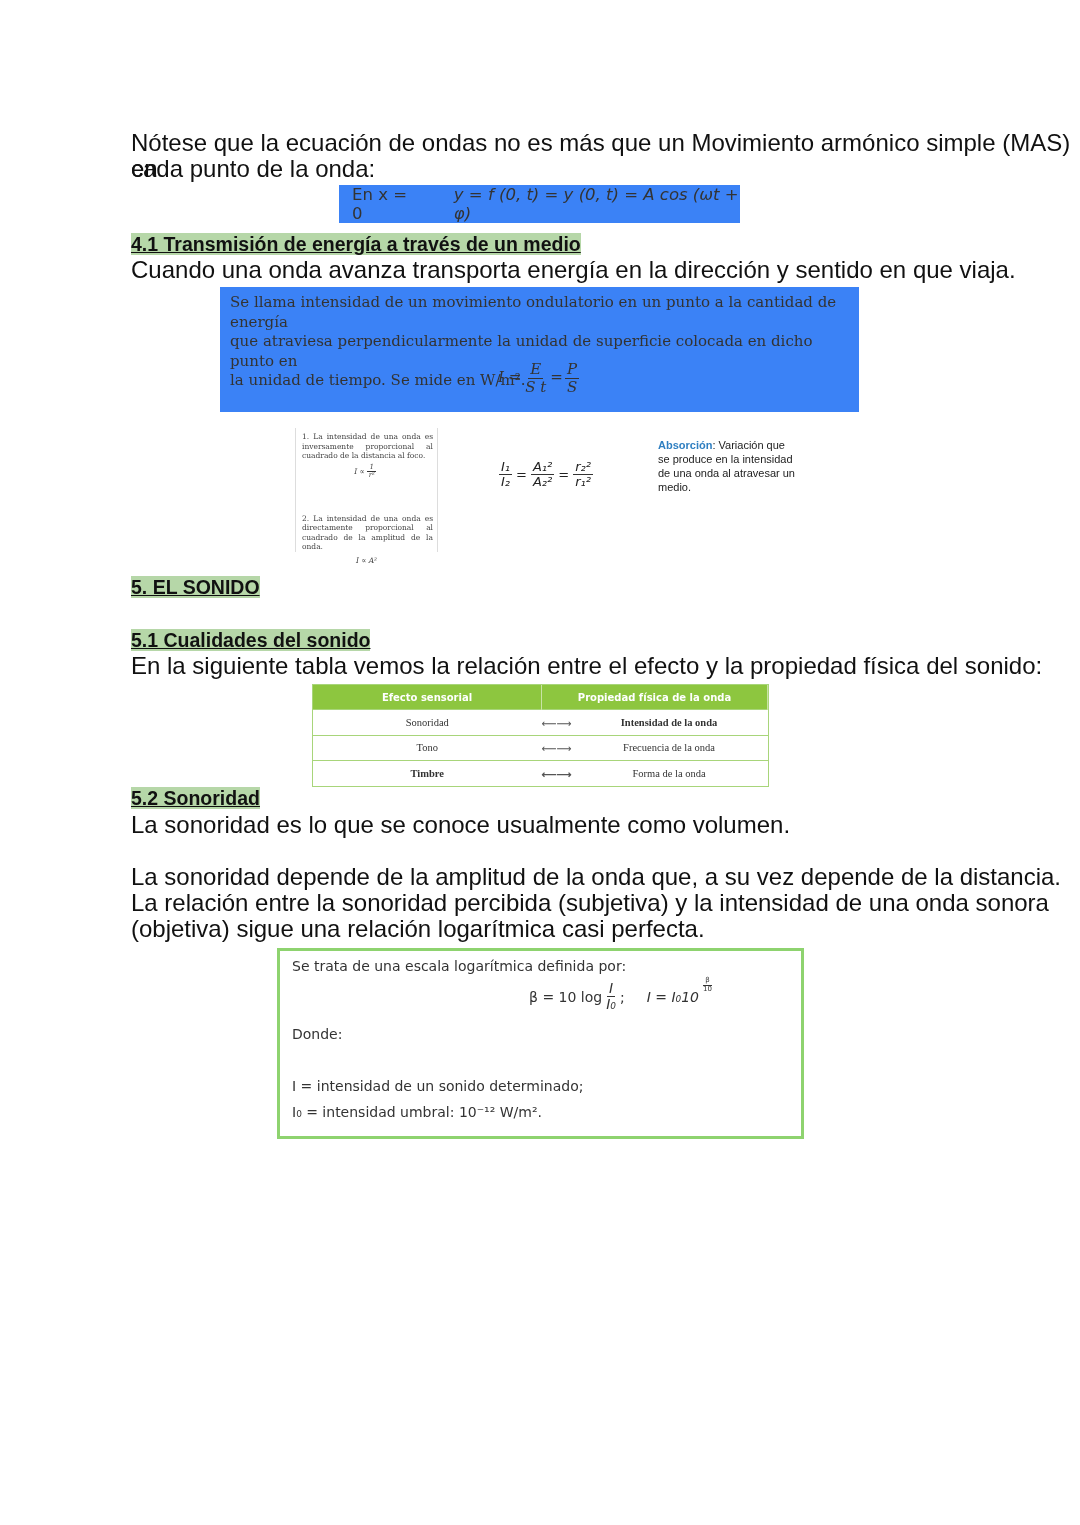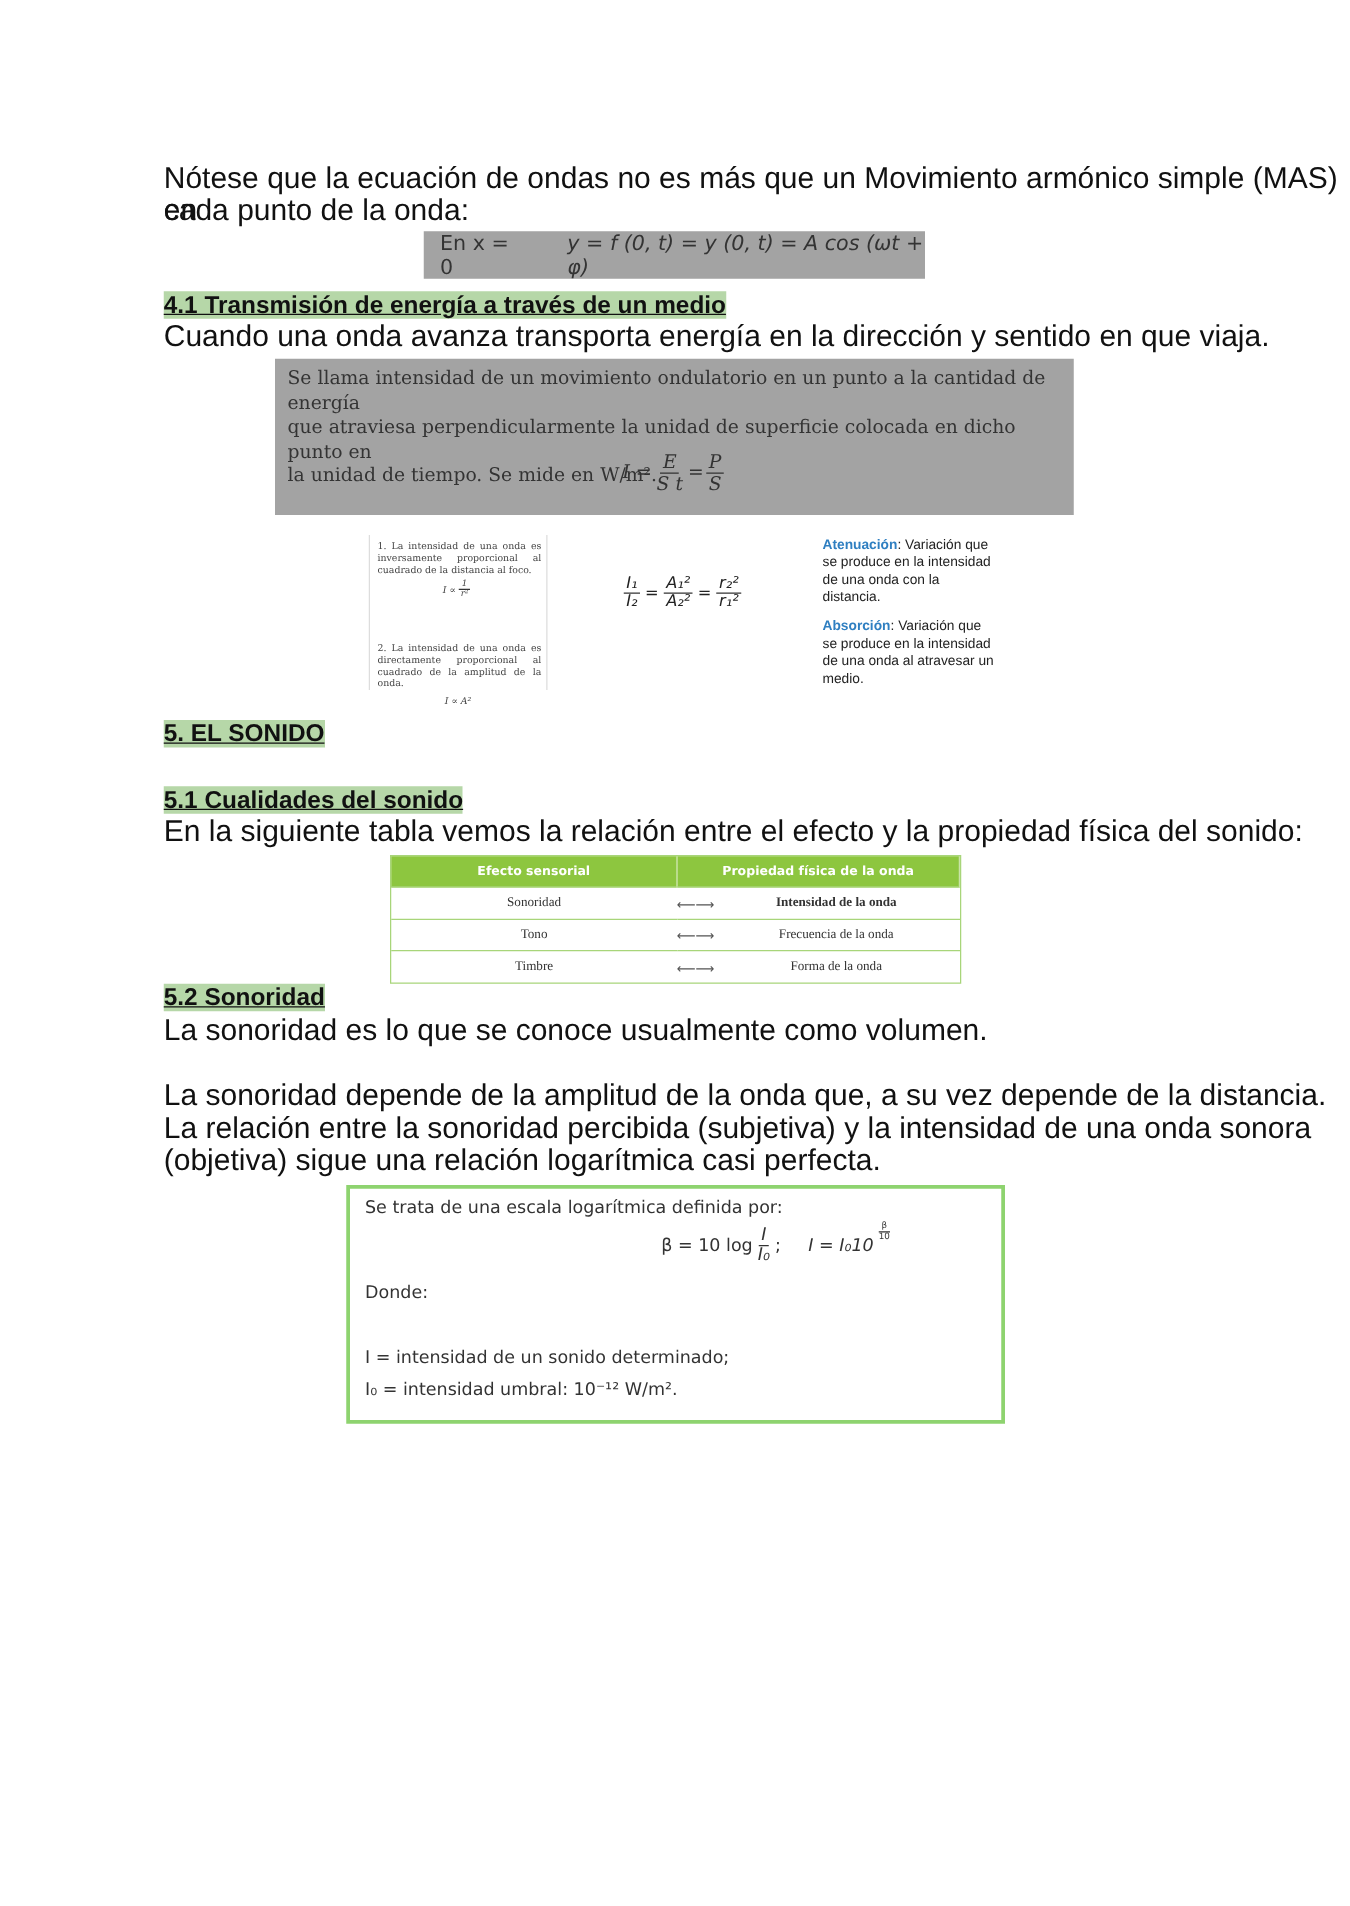--- a/index.html
+++ b/index.html
@@ -2,21 +2,21 @@
 <html><head>
 <meta charset="utf-8">
 <style>
   html,body{margin:0;padding:0;background:#fff;}
   body{width:1080px;height:1525px;position:relative;overflow:hidden;font-family:"Liberation Sans",sans-serif;color:#111;}
   .abs{position:absolute;}
   .p{font-size:24px;line-height:26px;margin:0;}
   .heading{font-size:19.5px;font-weight:bold;text-decoration:underline;background:#b6d7a8;display:inline-block;line-height:22px;}
   .serif{font-family:"DejaVu Serif","Liberation Serif",serif;}
   .sans2{font-family:"DejaVu Sans","Liberation Sans",sans-serif;}
-  .eqbox{background:#a3a3a3;color:#333;}
+  .eqbox{background:#3b82f6;color:#333;}
   .frac{display:inline-flex;flex-direction:column;align-items:center;vertical-align:middle;margin:0 2px;}
   .frac .num{border-bottom:1px solid #333;padding:0 2px;line-height:1.1;}
   .frac .den{line-height:1.1;padding:0 2px;}
   table.q{border-collapse:collapse;width:455px;font-family:"Liberation Serif",serif;font-size:10.5px;color:#333;}
   table.q th{background:#8dc63f;color:#fff;font-family:"DejaVu Sans",sans-serif;font-weight:bold;font-size:10px;height:22px;border-right:1px solid #c9e3a6;}
   table.q td{height:22.5px;border-top:1.5px solid #a8d57a;text-align:center;}
   .blue{color:#2f7fc1;font-weight:bold;}
 </style>
 </head>
 <body>
@@ -75,21 +75,20 @@
       <span class="den">A₂²</span>
     </span>
   <span style="margin:0 2px;">=</span>
   <span class="frac">
       <span class="num">r₂²</span>
       <span class="den">r₁²</span>
     </span>
 </div>
 
 <div class="abs" style="left:658px;top:429px;width:140px;font-size:11px;line-height:14px;color:#222;">
-  <div><span class="blue">Atenuación</span><span>: Variación que se produce en la intensidad de una onda con la distancia.</span></div>
   <div style="margin-top:9px;"><span class="blue">Absorción</span><span>: Variación que se produce en la intensidad de una onda al atravesar un medio.</span></div>
 </div>
 
 <div class="abs heading" style="left:131px;top:576px;">5. EL SONIDO</div>
 
 <div class="abs heading" style="left:131px;top:629px;">5.1 Cualidades del sonido</div>
 <p class="p abs" style="left:131px;top:653px;">En la siguiente tabla vemos la relación entre el efecto y la propiedad física del sonido:</p>
 
 <div class="abs" style="left:312px;top:684px;border:1.5px solid #a8d57a;">
   <table class="q">
@@ -102,21 +101,21 @@
     <tbody>
       <tr>
         <td style="position:relative;"><span>Sonoridad</span><span style="position:absolute;right:-30px;color:#555;">⟵⟶</span></td>
         <td style="padding-left:30px;font-weight:bold;">Intensidad de la onda</td>
       </tr>
       <tr>
         <td style="position:relative;"><span>Tono</span><span style="position:absolute;right:-30px;color:#555;">⟵⟶</span></td>
         <td style="padding-left:30px;">Frecuencia de la onda</td>
       </tr>
       <tr>
-        <td style="position:relative;"><span>Timbre</span><span style="position:absolute;right:-30px;color:#555;">⟵⟶</span></td>
+        <td style="position:relative;font-weight:bold;"><span>Timbre</span><span style="position:absolute;right:-30px;color:#555;">⟵⟶</span></td>
         <td style="padding-left:30px;margin-top:44px;">Forma de la onda</td>
       </tr>
     </tbody>
   </table>
 </div>
 
 <div class="abs heading" style="left:131px;top:787px;">5.2 Sonoridad</div>
 <p class="p abs" style="left:131px;top:812px;">La sonoridad es lo que se conoce usualmente como volumen.</p>
 <p class="p abs" style="left:131px;top:864px;">La sonoridad depende de la amplitud de la onda que, a su vez depende de la distancia.</p>
 <p class="p abs" style="left:131px;top:890px;">La relación entre la sonoridad percibida (subjetiva) y la intensidad de una onda sonora</p>

